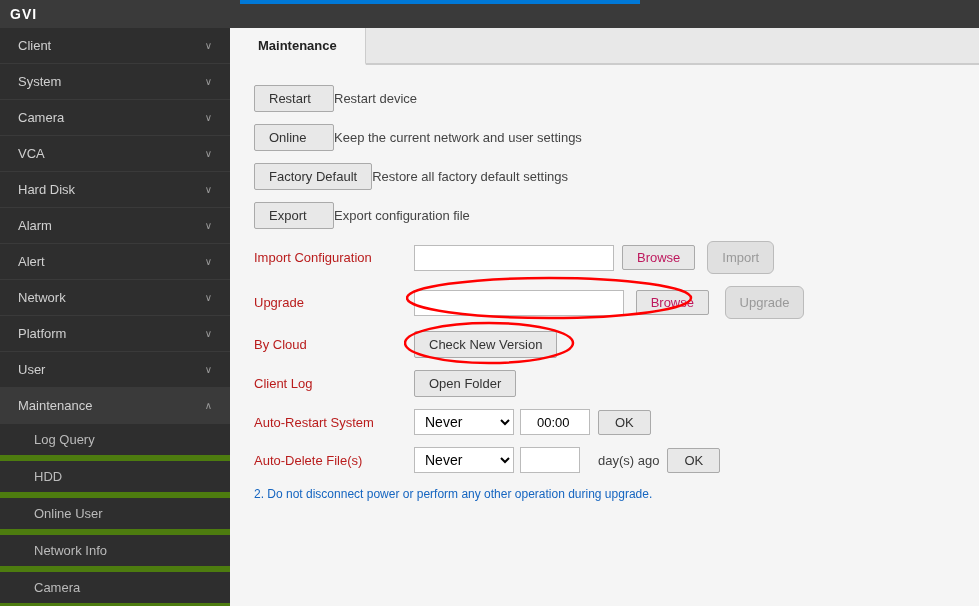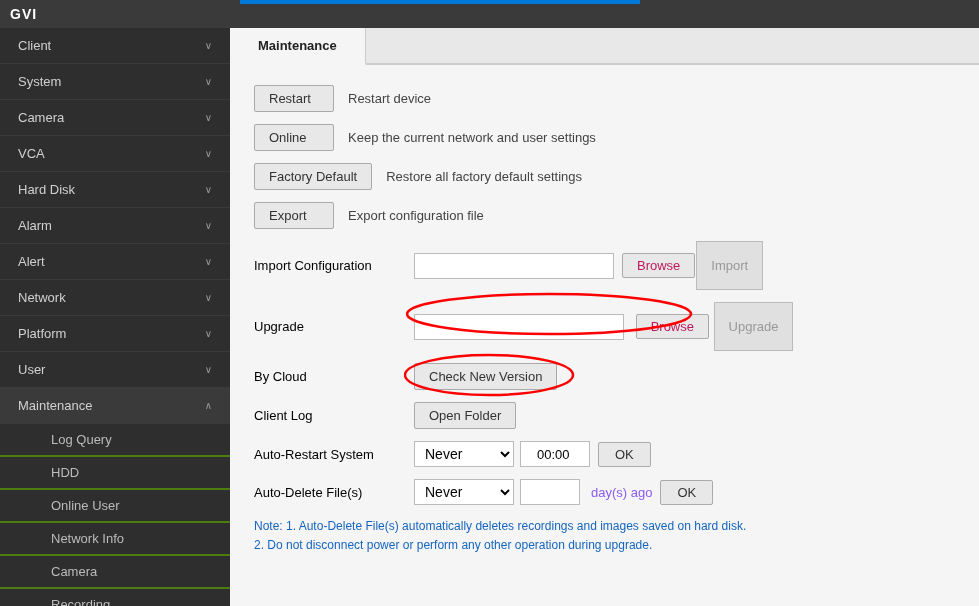--- a/index.html
+++ b/index.html
@@ -55,25 +55,25 @@
       color: #d0d0d0;
     }
     .sidebar-item.active { background: #3a3a3a; }
 
     .sidebar-item .chevron {
       font-size: 10px;
       color: #999;
     }
 
     .sidebar-sub-item {
-      padding: 8px 18px 8px 51px;
+      padding: 8px 18px 8px 34px;
       cursor: pointer;
       color: #bbb;
       font-size: 13px;
-      border-bottom: 2px solid #4d7c0f;
+      border-bottom: 6px solid #4d7c0f;
     }
 
     
     .main-content {
       flex: 1;
       background: #f5f5f5;
       display: flex;
       flex-direction: column;
     }
 
@@ -117,33 +117,32 @@
       border: 1px solid #aaa;
       border-radius: 2px;
       cursor: pointer;
       font-size: 13px;
       color: #333;
       min-width: 80px;
       text-align: left;
     }
 
     .action-label {
-      margin-left: 14px;
       color: #444;
     }
 
     .field-row {
       display: flex;
       align-items: center;
       margin-bottom: 12px;
     }
 
     .field-label {
       width: 160px;
-      color: #000000;
+      color: #b91c1c;
     }
 
     .field-input {
       border: 1px solid #bbb;
       background: white;
       height: 26px;
       width: 200px;
       padding: 0 6px;
       font-size: 13px;
     }
@@ -153,28 +152,28 @@
       background: #e8e8e8;
       border: 1px solid #aaa;
       border-radius: 2px;
       cursor: pointer;
       font-size: 13px;
       color: #be185d;
       margin-left: 8px;
     }
 
     .import-btn {
-      padding: 16px 14px;
+      padding: 8px 14px;
       background: #e0e0e0;
       border: 1px solid #bbb;
-      border-radius: 0;
+      border-radius: 6px;
       cursor: pointer;
       font-size: 13px;
       color: #999;
-      margin-left: 1px;
+      margin-left: 12px;
     }
 
     .select-field {
       padding: 3px 6px;
       border: 1px solid #bbb;
       background: white;
       font-size: 14px;
       height: 26px;
       min-width: 100px;
     }
@@ -204,22 +203,22 @@
       padding: 3px 6px;
       border: 1px solid #bbb;
       background: white;
       font-size: 13px;
       height: 26px;
       width: 60px;
       margin-left: 6px;
     }
 
     .days-label {
-      margin-left: 11px;
-      color: #8b5cf6;
+      margin-left: 18px;
+      color: #404040;
     }
 
     .note-text {
       color: #1565c0;
       font-size: 12px;
       margin-top: 8px;
       line-height: 1.6;
     }
 
     
@@ -387,19 +386,18 @@
           <option>Never</option>
           <option>Daily</option>
           <option>Weekly</option>
         </select>
         <input class="days-input" type="text" value="" style="">
         <span class="days-label">day(s) ago</span>
         <button class="ok-btn">OK</button>
       </div>
 
       <div class="note-text">
-        <div>Note: 1. Auto-Delete File(s) automatically deletes recordings and images saved on hard disk.</div>
         <div>         2. Do not disconnect power or perform any other operation during upgrade.</div>
       </div>
 
     </div>
   </div>
 </div>
 
 </body></html>

